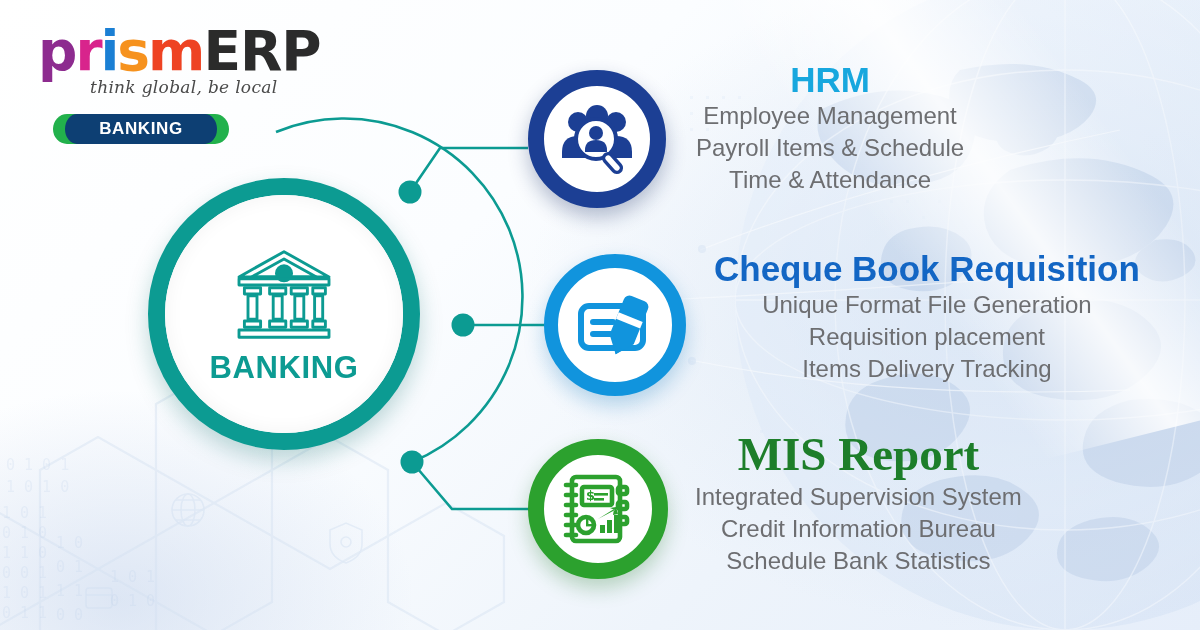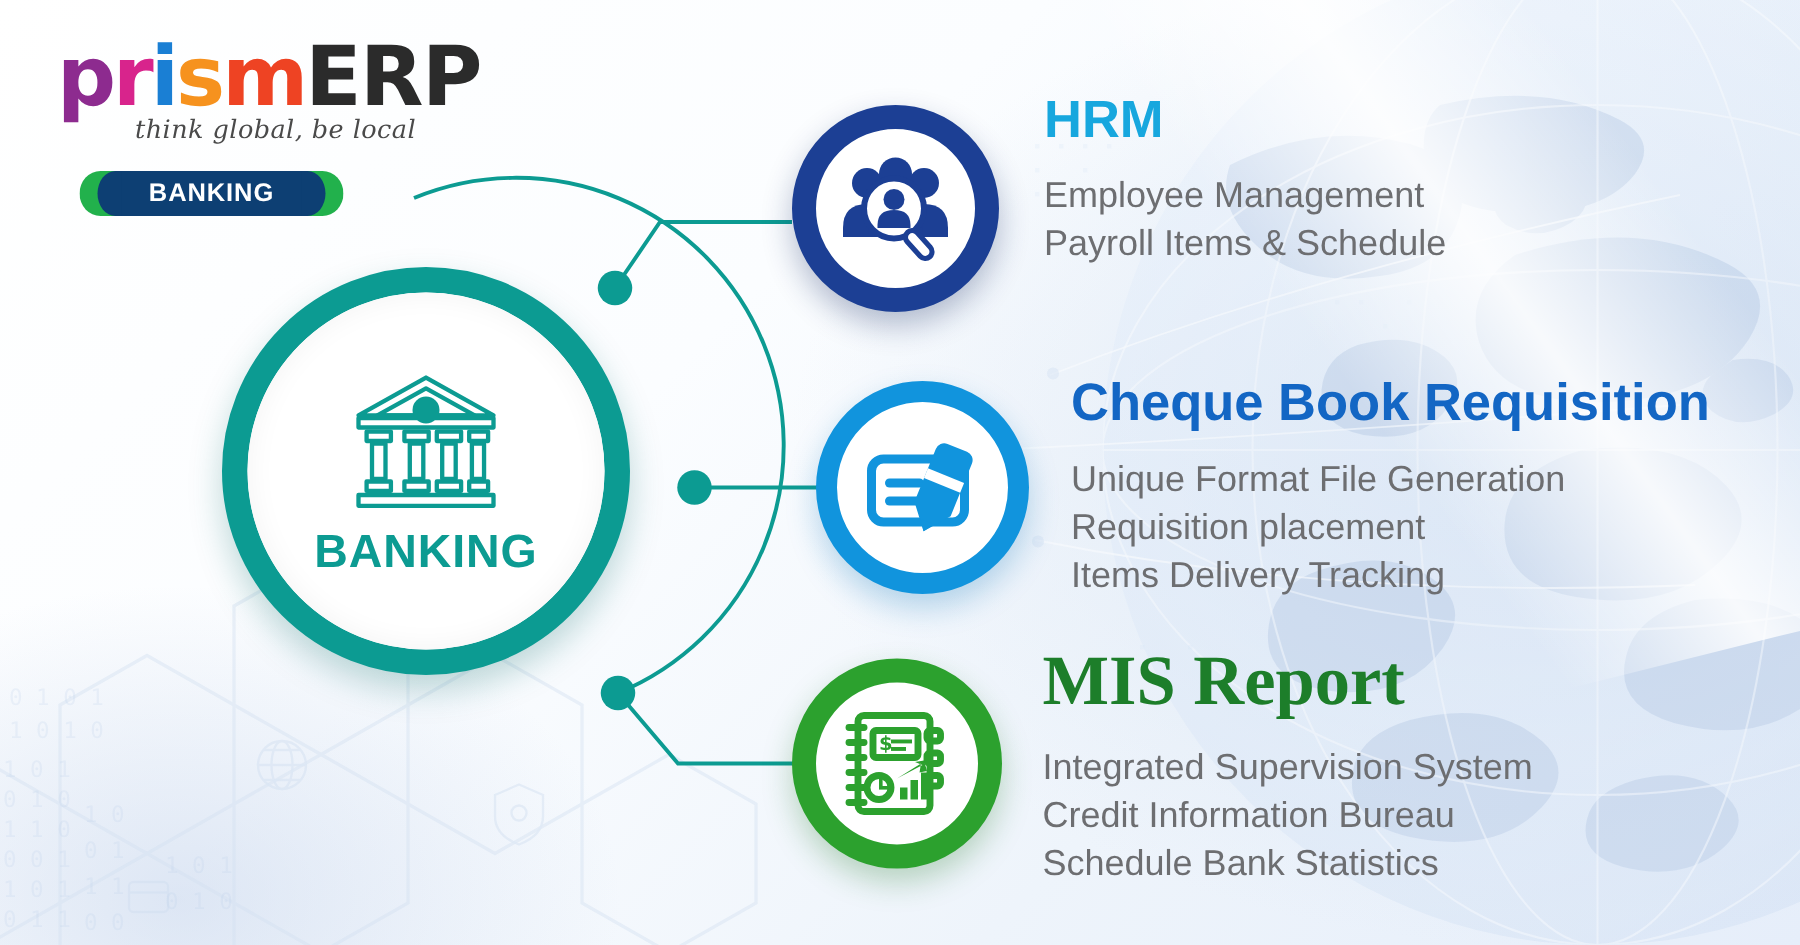--- a/index.html
+++ b/index.html
@@ -100,29 +100,29 @@
     left:0;top:0;width:142px;height:142px;
     border:14px solid #1194dd;
     box-shadow:0 9px 20px rgba(13,120,185,.28);
   }
   .n-mis .node-badge{
     left:0;top:0;width:140px;height:140px;
     border:16px solid #2ca12e;
     box-shadow:0 9px 20px rgba(30,120,35,.28);
   }
 
-  .node-text{position:absolute;white-space:nowrap;}
+  .node-text{position:absolute;white-space:nowrap;text-align:center;}
   .node-title{font-weight:700;line-height:1.04;}
   .node-title.hrm{font-size:35px;color:#17a7de;}
   .node-title.cbr{font-size:35px;color:#1366c4;}
   .node-title.mis{font-size:47px;color:#1d7e2a;font-family:Liberation Serif, serif;}
   .node-line{
     font-size:24px;color:#6d6e71;line-height:1.335;font-weight:400;
   }
-  .node-lines{margin-top:17px;}
+  .node-lines{margin-top:2px;}
 </style>
 </head>
 <body>
 
 <div class="canvas">
 
   <svg class="bg-layer bg-globe" viewBox="0 0 1200 630" preserveAspectRatio="none" xmlns="http://www.w3.org/2000/svg">
     <defs>
       <clipPath id="globeClip">
           <circle cx="1065" cy="300" r="330"></circle>
@@ -307,20 +307,21 @@
           </g>
           <rect x="50" y="52" width="9" height="22" rx="4.5" transform="rotate(-42 54.5 63)" fill="#ffffff" stroke="#1c3f94" stroke-width="3.4"></rect>
         </g>
       </svg>
     </div>
     <div class="node-text" style="left:168px;top:-8px;">
       <div class="node-title hrm">HRM</div>
       <div class="node-lines">
         <div class="node-line">Employee Management</div>
         <div class="node-line">Payroll Items &amp; Schedule</div>
+        <div class="node-line">Time &amp; Attendance</div>
       </div>
     </div>
   </div>
 
   <div class="node n-cbr" style="left:544px;top:254px;width:150px;height:150px;">
     <div class="node-badge">
       <svg width="82" height="78" viewBox="0 0 82 78" xmlns="http://www.w3.org/2000/svg">
         <g fill="none" stroke="#1194dd" stroke-width="6" stroke-linejoin="round" stroke-linecap="round">
           <rect x="7" y="20" width="62" height="42" rx="8"></rect>
           <line x1="19" y1="36" x2="39" y2="36"></line>

